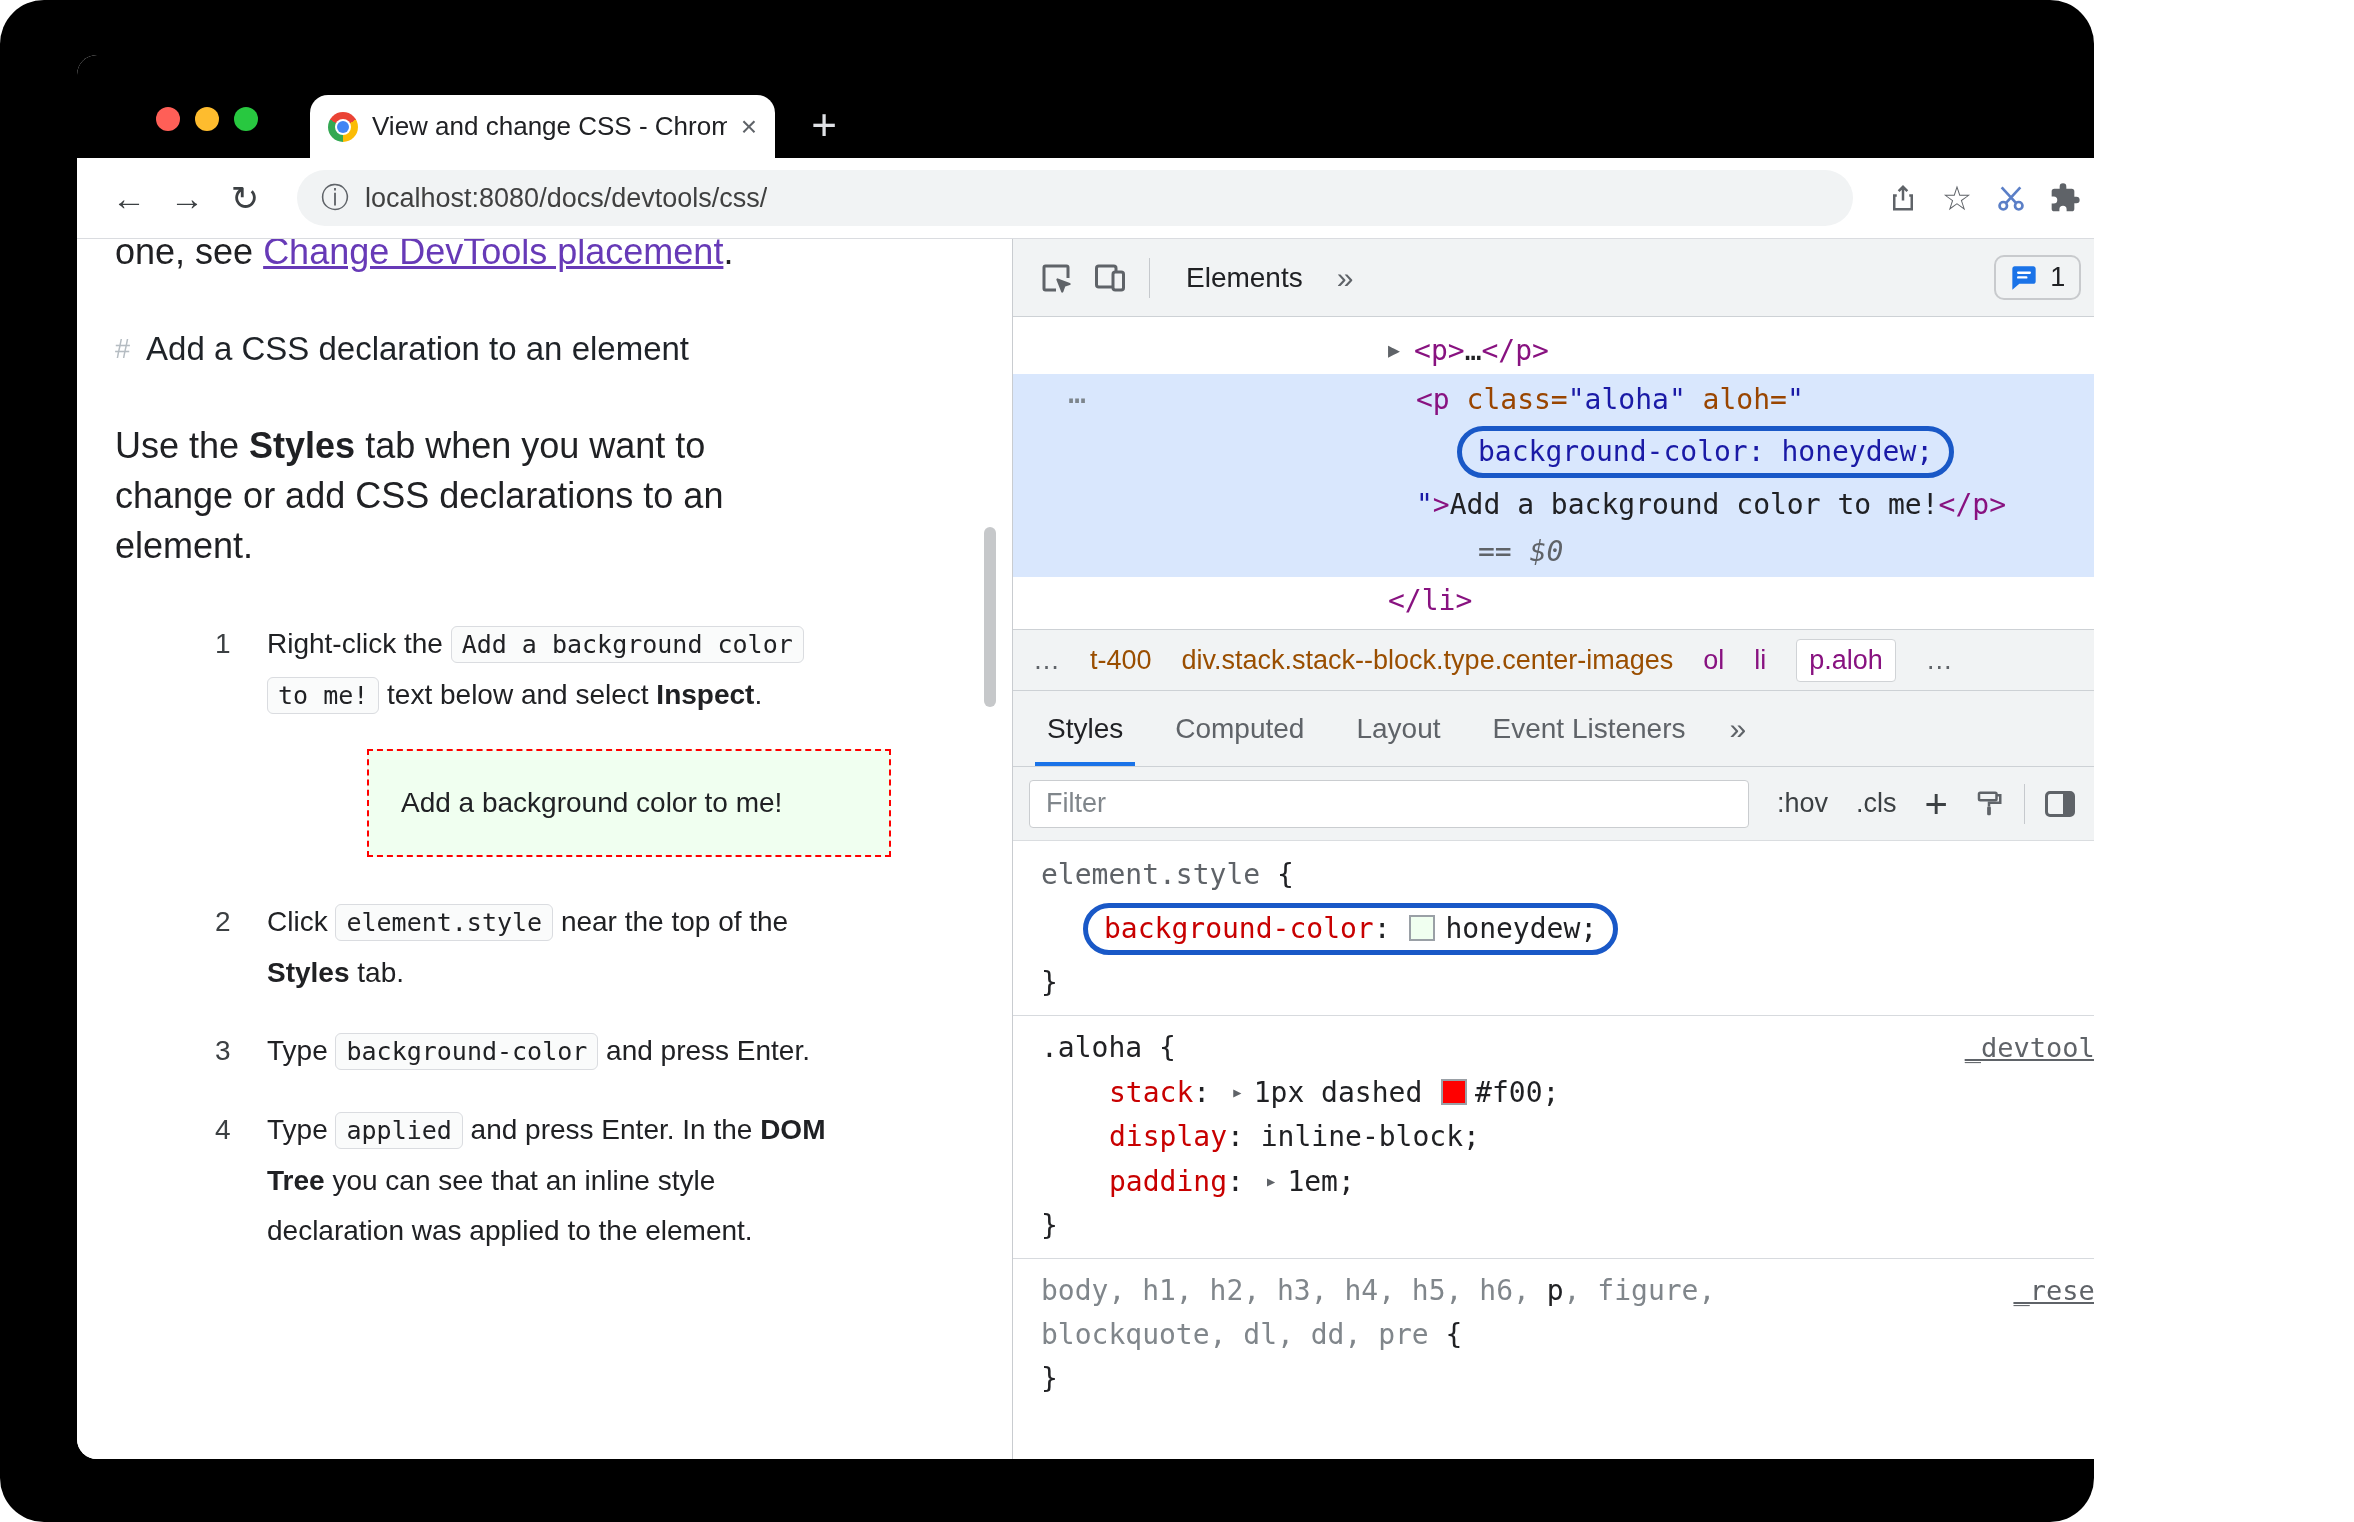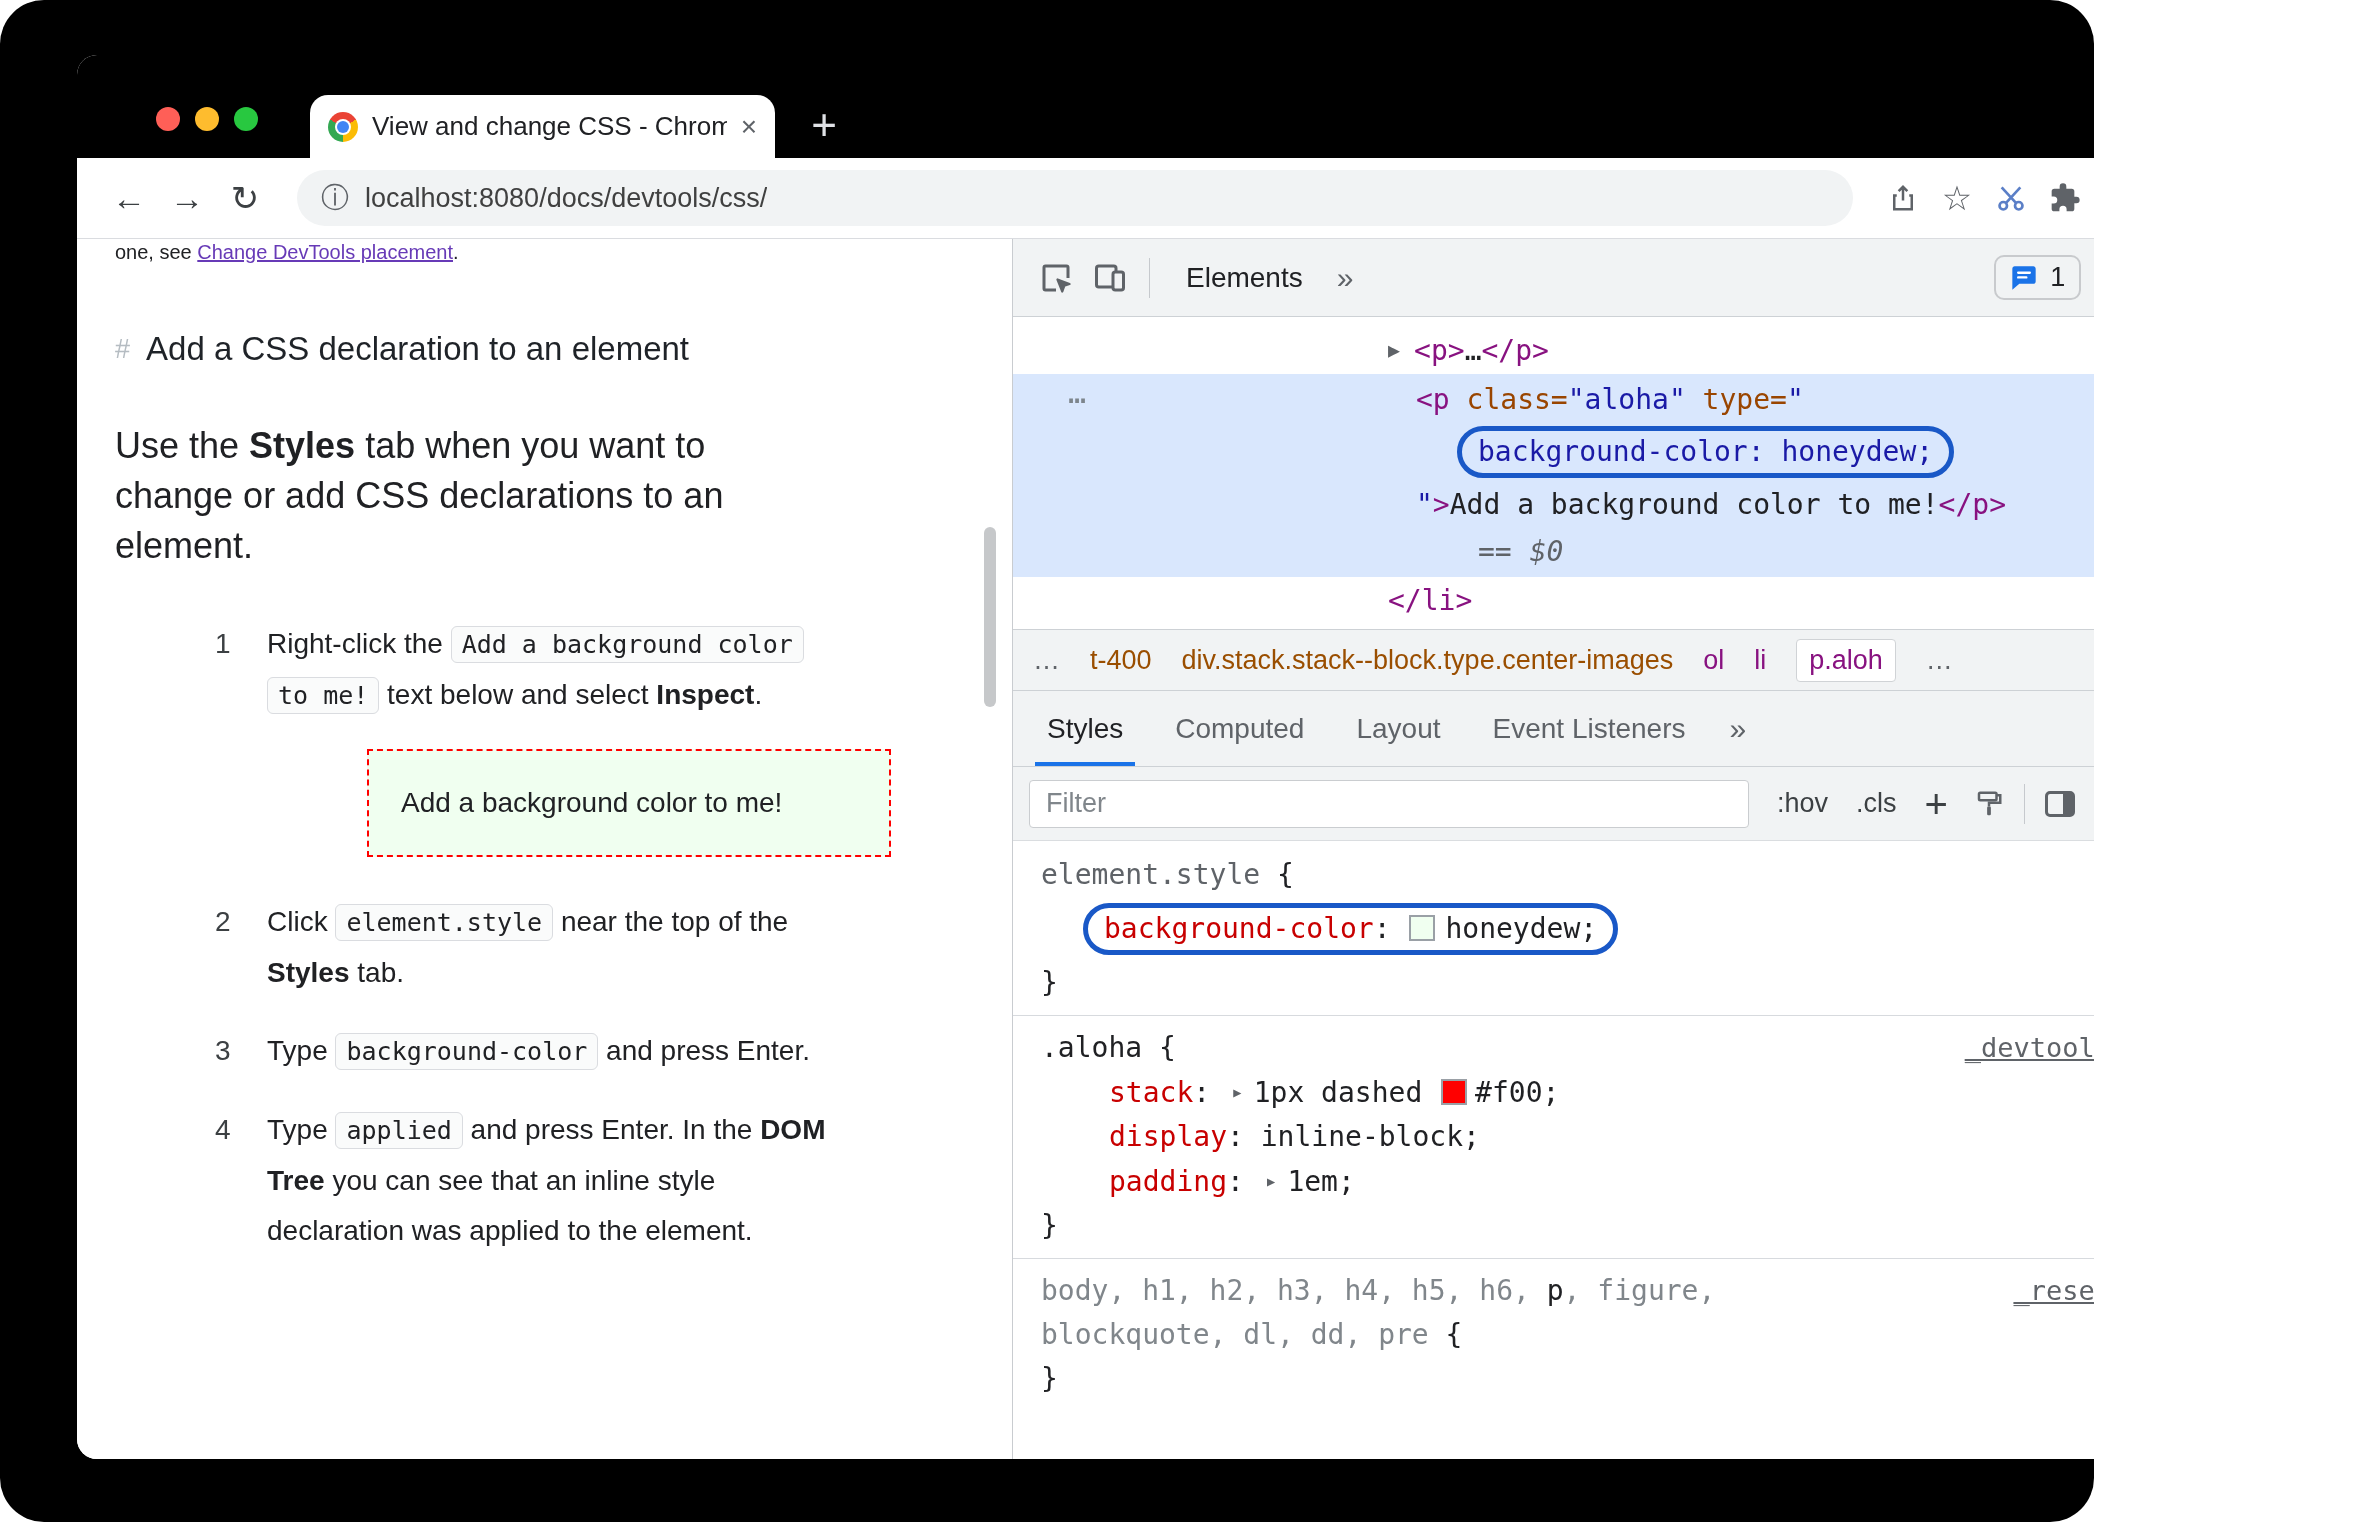--- a/index.html
+++ b/index.html
@@ -35,21 +35,21 @@
   .panelico{width:30px;height:26px;border:3px solid #5f6368;border-radius:5px;position:relative;}
   .panelico::after{content:"";position:absolute;top:0;right:0;bottom:0;width:9px;background:#5f6368;}
   .avatar{width:42px;height:42px;border-radius:50%;background:radial-gradient(circle at 50% 40%,#d8b08c 0%,#b9895f 38%,#5f4a3a 75%,#3a2d22 100%);}
   .menudots{font-size:32px;color:#5f6368;}
 
   
   .content{position:absolute;left:0;top:184px;right:0;bottom:0;display:flex;}
 
   
   .doc{width:935px;flex:0 0 935px;position:relative;overflow:hidden;padding:0 0 0 38px;background:#fff;}
-  .partial-line{margin-top:-8px;font-size:20px;line-height:42px;white-space:nowrap;}
+  .partial-line{margin-top:-8px;font-size:36px;line-height:42px;white-space:nowrap;}
   .doc a.link{color:#673ab7;text-decoration:underline;}
   .heading-row{margin-top:48px;display:flex;gap:16px;}
   .hash{font-size:27px;color:#b5bcc2;line-height:56px;}
   h1.h{font-size:33px;line-height:56px;font-weight:400;color:#1f2328;width:620px;}
   .intro{margin-top:44px;width:660px;font-size:36px;line-height:50px;}
   .intro b,.step b{font-weight:700;}
   .steps{margin-top:48px;margin-left:100px;}
   .step{display:flex;margin-bottom:28px;}
   .step-num{width:52px;flex:0 0 52px;font-size:28px;color:#3c4043;line-height:50px;}
   .step-text{width:560px;font-size:28px;line-height:50px;}
@@ -250,21 +250,21 @@
             <span class="dt-dots">⋮</span>
             <span class="dt-close">×</span>
           </span>
         </div>
 
         <div class="dom">
           <div class="dom-line ind1"><span class="col-arrow">▶</span><span class="tagc">&lt;p&gt;</span><span class="plainc">…</span><span class="tagc">&lt;/p&gt;</span></div>
 
           <div class="dom-selected">
             <span class="more-dots">⋯</span>
-            <div class="dom-line ind2"><span class="tagc">&lt;p</span><span class="attrc"> class=</span><span class="valc">"aloha"</span><span class="attrc"> type=</span><span class="valc">"</span></div>
+            <div class="dom-line ind2"><span class="tagc">&lt;p</span><span class="attrc"> class=</span><span class="valc">"aloha"</span><span class="attrc"> aloh=</span><span class="valc">"</span></div>
             <div class="ann-dom-line"><span class="ann-pill valc">background-color: honeydew;</span></div>
             <div class="dom-line ind2"><span class="valc">"</span><span class="tagc">&gt;</span><span class="plainc">Add a background color to me!</span><span class="tagc">&lt;/p&gt;</span></div>
             <div class="dom-line ind3"><span class="grayc">==</span><span class="grayc dollar">$0</span></div>
           </div>
 
           <div class="dom-line ind1"><span class="tagc">&lt;/li&gt;</span></div>
 
           <span class="dom-scroll"></span>
         </div>
 

